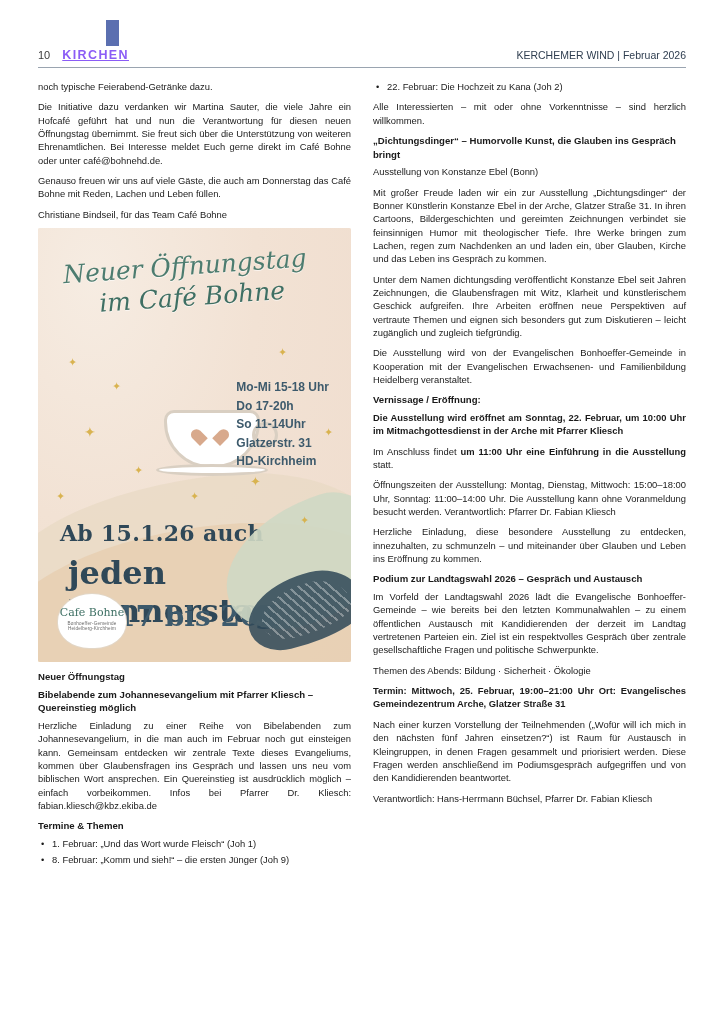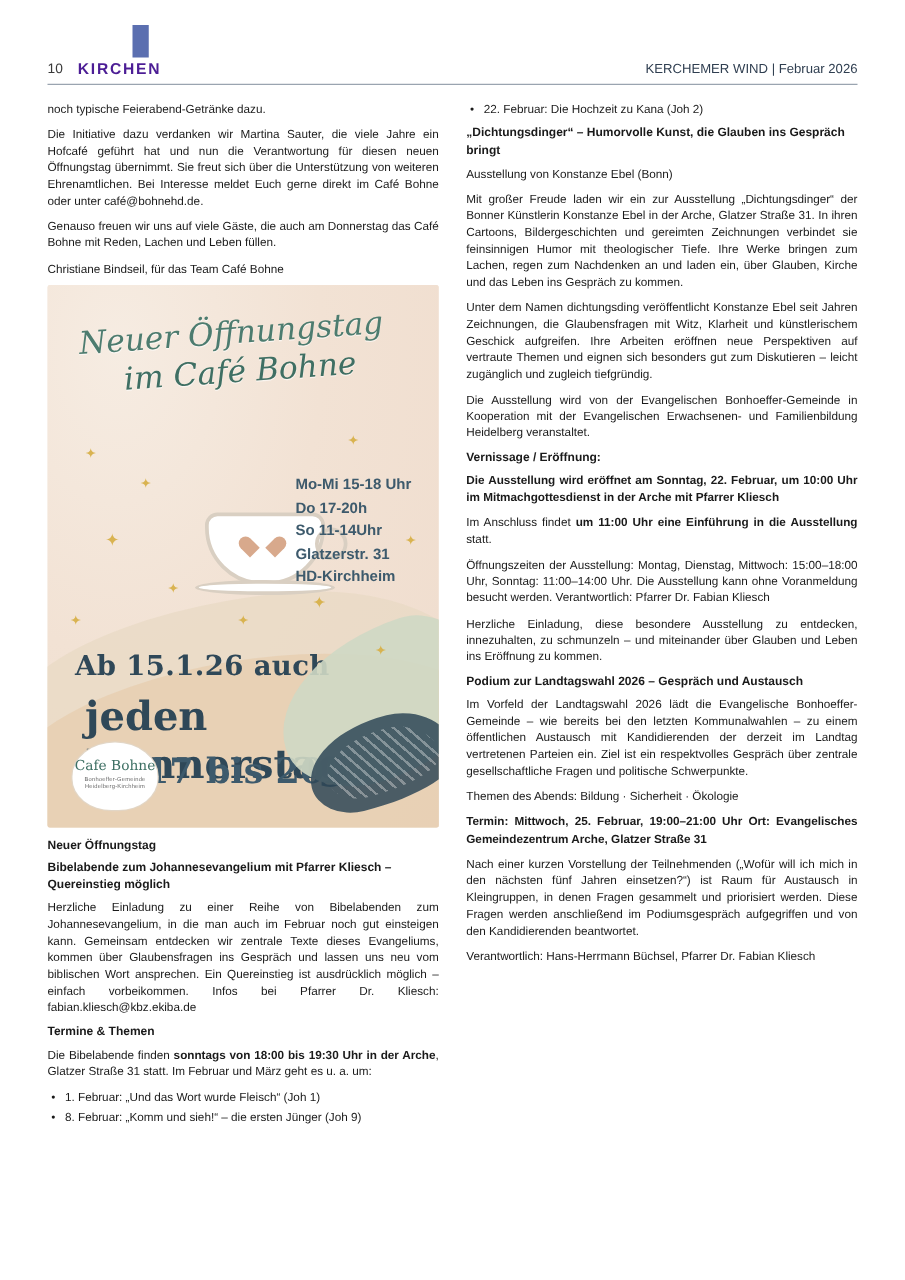--- a/index.html
+++ b/index.html
@@ -35,22 +35,23 @@
     font-size: 11px;
     color: #3a3a3a;
     font-weight: 400;
     margin-right: 12px;
     padding-bottom: 7px;
   }
   .section-title {
     font-size: 12.5px;
     font-weight: bold;
     letter-spacing: 1.4px;
-    color: #4c1d95;
+    color: #8b5cf6;
     padding-bottom: 6px;
+    text-decoration: underline;
   }
   .header-right {
     margin-left: auto;
     font-size: 10.5px;
     color: #2f3e50;
     padding-bottom: 7px;
   }
   .flag {
     position: absolute;
     left: 68px; top: -8px;
@@ -305,31 +306,31 @@
         <div class="star" style="left:262px; top:286px;">✦</div>
         <div class="star" style="left:286px; top:198px;">✦</div>
         <div class="star" style="left:18px;  top:262px;">✦</div>
         <div class="star" style="left:240px; top:118px;">✦</div>
       </div>
 
       <p class="sub">Neuer Öffnungstag</p>
       <p class="sub">Bibelabende zum Johannesevangelium mit Pfarrer Kliesch – Quereinstieg möglich</p>
       <p>Herzliche Einladung zu einer Reihe von Bibelabenden zum Johannesevangelium, in die man auch im Februar noch gut einsteigen kann. Gemeinsam entdecken wir zentrale Texte dieses Evangeliums, kommen über Glaubensfragen ins Gespräch und lassen uns neu vom biblischen Wort ansprechen. Ein Quereinstieg ist ausdrücklich möglich – einfach vorbeikommen. Infos bei Pfarrer Dr. Kliesch: fabian.kliesch@kbz.ekiba.de</p>
       <p class="sub">Termine &amp; Themen</p>
-      <p><span>Die Bibelabende finden </span><span class="bold">sonntags von 18:00 bis 19:30 Uhr in der Arche</span><span>, Glatzer Straße 31 statt. Im Februar und März geht es u. a. um:</span></p>
       <ul>
         <li>1. Februar: „Und das Wort wurde Fleisch“ (Joh 1)</li>
         <li>8. Februar: „Komm und sieh!“ – die ersten Jünger (Joh 9)</li>
       </ul>
     </div>
 
     <div class="col">
       <ul>
         <li>22. Februar: Die Hochzeit zu Kana (Joh 2)</li>
       </ul>
+      <p>Alle Interessierten – mit oder ohne Vorkenntnisse – sind herzlich willkommen.</p>
       <p class="sub"><span>„Dichtungsdinger“</span><span> – Humorvolle Kunst, die Glauben ins Gespräch bringt</span></p>
       <p>Ausstellung von Konstanze Ebel (Bonn)</p>
       <p>Mit großer Freude laden wir ein zur Ausstellung „Dichtungsdinger“ der Bonner Künstlerin Konstanze Ebel in der Arche, Glatzer Straße 31. In ihren Cartoons, Bildergeschichten und gereimten Zeichnungen verbindet sie feinsinnigen Humor mit theologischer Tiefe. Ihre Werke bringen zum Lachen, regen zum Nachdenken an und laden ein, über Glauben, Kirche und das Leben ins Gespräch zu kommen.</p>
       <p>Unter dem Namen dichtungsding veröffentlicht Konstanze Ebel seit Jahren Zeichnungen, die Glaubensfragen mit Witz, Klarheit und künstlerischem Geschick aufgreifen. Ihre Arbeiten eröffnen neue Perspektiven auf vertraute Themen und eignen sich besonders gut zum Diskutieren – leicht zugänglich und zugleich tiefgründig.</p>
       <p>Die Ausstellung wird von der Evangelischen Bonhoeffer-Gemeinde in Kooperation mit der Evangelischen Erwachsenen- und Familienbildung Heidelberg veranstaltet.</p>
       <p class="sub">Vernissage / Eröffnung:</p>
       <p class="bold">Die Ausstellung wird eröffnet am Sonntag, 22. Februar, um 10:00 Uhr im Mitmachgottesdienst in der Arche mit Pfarrer Kliesch</p>
       <p><span>Im Anschluss findet </span><span class="bold">um 11:00 Uhr eine Einführung in die Ausstellung</span><span> statt.</span></p>
       <p>Öffnungszeiten der Ausstellung: Montag, Dienstag, Mittwoch: 15:00–18:00 Uhr, Sonntag: 11:00–14:00 Uhr. Die Ausstellung kann ohne Voranmeldung besucht werden. Verantwortlich: Pfarrer Dr. Fabian Kliesch</p>
       <p>Herzliche Einladung, diese besondere Ausstellung zu entdecken, innezuhalten, zu schmunzeln – und miteinander über Glauben und Leben ins Eröffnung zu kommen.</p>

